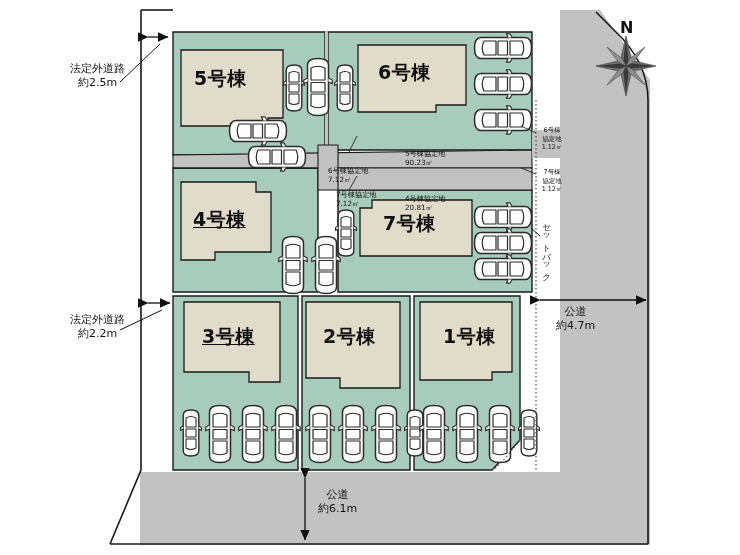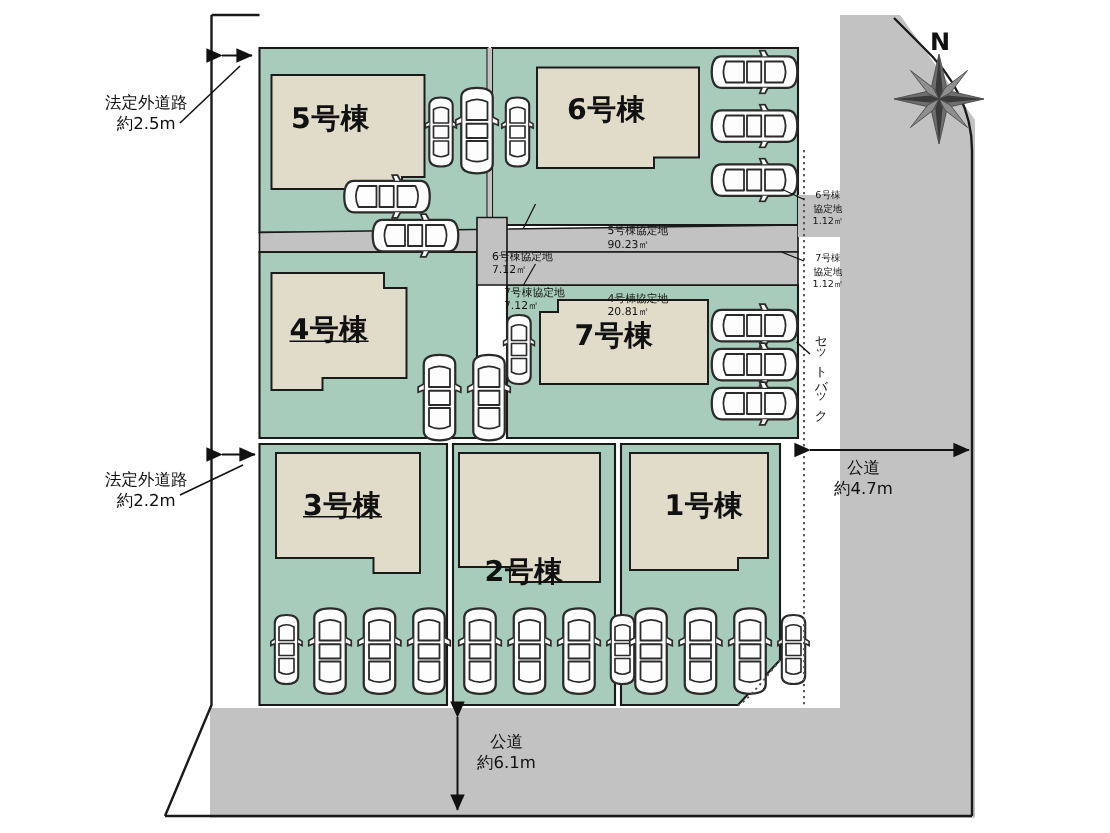--- a/index.html
+++ b/index.html
@@ -227,21 +227,21 @@
       <path d="M30,0 L6,2.4 L0,0 L6,-2.4 Z"></path>
     </g>
   </g>
 </svg>
 
 <div class="lbl bldg-label" style="left:194px;top:66px;text-align:right;">5号棟</div>
 <div class="lbl bldg-label" style="left:378px;top:60px;">6号棟</div>
 <div class="lbl bldg-label" style="left:193px;top:207px;text-decoration:underline;">4号棟</div>
 <div class="lbl bldg-label" style="left:383px;top:211px;">7号棟</div>
 <div class="lbl bldg-label" style="left:202px;top:324px;text-decoration:underline;">3号棟</div>
-<div class="lbl bldg-label" style="left:323px;top:324px;margin-top:44px;">2号棟</div>
+<div class="lbl bldg-label" style="left:323px;top:324px;">2号棟</div>
 <div class="lbl bldg-label" style="left:443px;top:324px;text-align:right;">1号棟</div>
 
 <div class="lbl road-label" style="left:70px;top:62px;">
   <span>法定外道路</span><br>
   <span>約2.5m</span>
 </div>
 
 <div class="lbl road-label" style="left:70px;top:313px;">
   <span>法定外道路</span><br>
   <span>約2.2m</span>

